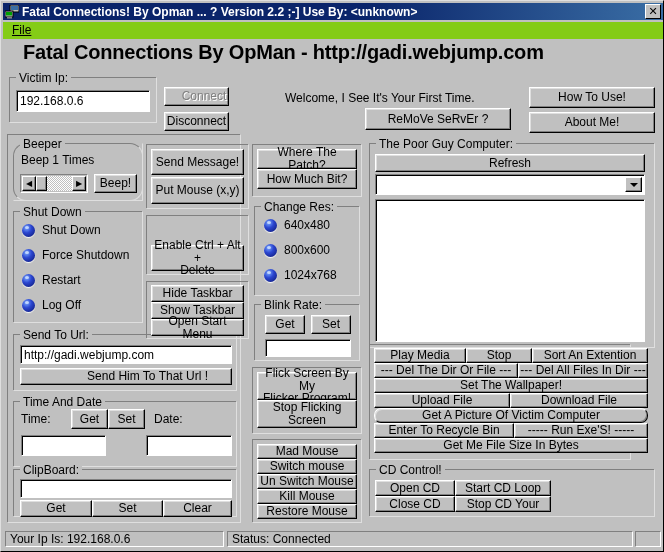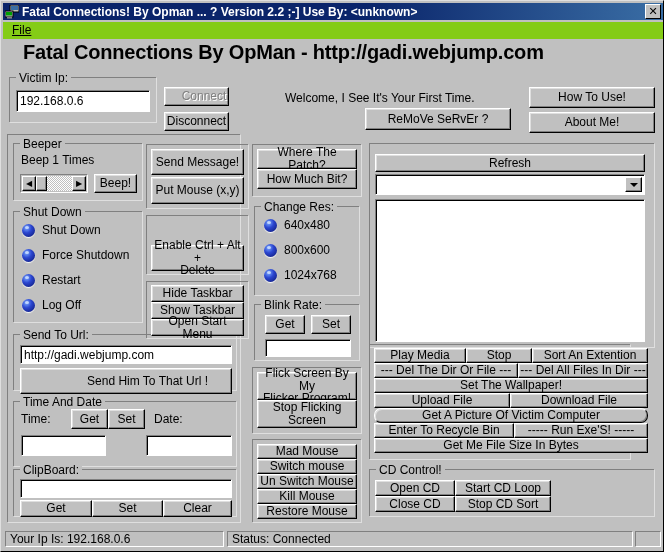--- a/index.html
+++ b/index.html
@@ -201,21 +201,21 @@
 
   <div class="lbl" style="left:284px; top:90px;">Welcome, I See It's Your First Time.</div>
   <div class="btn" style="left:364px; top:107px; width:146px; height:22px;">ReMoVe SeRvEr ?</div>
   <div class="btn" style="left:528px; top:86px; width:126px; height:21px;">How To Use!</div>
   <div class="btn" style="left:528px; top:111px; width:126px; height:21px;">About Me!</div>
 
   <div class="group" style="left:6px; top:133px; width:234px; height:389px;">
       <span class="gi"></span>
     </div>
 
-  <div class="group" style="left:12px; top:142px; width:130px; height:58px;">
+  <div class="group" style="left:12px; top:142px; width:130px; height:58px;border-radius:13px;">
     <span class="gi"></span>
     <span class="grouptitle">Beeper</span>
     <div class="lbl" style="left:7px; top:9px;">Beep 1 Times</div>
     <div class="hscroll" style="left:6px; top:30px; width:68px; height:19px;">
       <div class="arrow" style="left:1px;">◀</div>
       <div class="track"></div>
       <div class="thumb"></div>
       <div class="arrow" style="right:1px;">▶</div>
     </div>
     <div class="btn" style="left:80px; top:30px; width:43px; height:19px;">Beep!</div>
@@ -247,21 +247,21 @@
         <span class="sph"></span>
         <span class="hl"></span>
       </div>
     <div class="radiolabel" style="left:28px; top:86px;">Log Off</div>
   </div>
 
   <div class="group" style="left:12px; top:333px; width:224px; height:57px;">
     <span class="gi"></span>
     <span class="grouptitle">Send To Url:</span>
     <div class="field" style="left:6px; top:10px; width:212px; height:19px;">http://gadi.webjump.com</div>
-    <div class="btn" style="left:6px; top:33px; width:212px; height:26px;padding-left:44px;">Send Him To That Url !</div>
+    <div class="btn" style="left:6px; top:33px; width:212px; height:17px;padding-left:44px;">Send Him To That Url !</div>
   </div>
 
   <div class="group" style="left:12px; top:400px; width:224px; height:66px;">
     <span class="gi"></span>
     <span class="grouptitle">Time And Date</span>
     <div class="lbl" style="left:7px; top:10px;">Time:</div>
     <div class="btn" style="left:57px; top:7px; width:37px; height:20px;">Get</div>
     <div class="btn" style="left:94px; top:7px; width:37px; height:20px;">Set</div>
     <div class="lbl" style="left:140px; top:10px;">Date:</div>
     <div class="field" style="left:7px; top:33px; width:85px; height:21px;"></div>
@@ -342,20 +342,21 @@
     <span class="gi"></span>
     <div class="btn" style="left:4px; top:4px; width:100px; height:15px;">Mad Mouse</div>
     <div class="btn" style="left:4px; top:19px; width:100px; height:15px;">Switch mouse</div>
     <div class="btn" style="left:4px; top:34px; width:100px; height:15px;">Un Switch Mouse</div>
     <div class="btn" style="left:4px; top:49px; width:100px; height:15px;">Kill Mouse</div>
     <div class="btn" style="left:4px; top:64px; width:100px; height:15px;">Restore Mouse</div>
   </div>
 
   <div class="group" style="left:368px; top:142px; width:286px; height:205px;">
     <span class="gi"></span>
+    <span class="grouptitle">The Poor Guy Computer:</span>
     <div class="btn" style="left:5px; top:10px; width:270px; height:18px;">Refresh</div>
     <div class="combo" style="left:5px; top:30px; width:270px; height:21px;">
       <span style="padding-left:3px;"></span>
       <span class="cbtn">
           <span class="tri"></span>
         </span>
     </div>
     <div class="sunken" style="left:5px; top:55px; width:270px; height:143px;"></div>
   </div>
 
@@ -374,21 +375,21 @@
     <div class="btn" style="left:144px; top:78px; width:134px; height:15px;">----- Run Exe'S! -----</div>
     <div class="btn" style="left:4px; top:93px; width:274px; height:15px;">Get Me File Size In Bytes</div>
   </div>
 
   <div class="group" style="left:368px; top:468px; width:286px; height:48px;">
     <span class="gi"></span>
     <span class="grouptitle">CD Control!</span>
     <div class="btn" style="left:5px; top:10px; width:80px; height:16px;">Open CD</div>
     <div class="btn" style="left:85px; top:10px; width:96px; height:16px;">Start CD Loop</div>
     <div class="btn" style="left:5px; top:26px; width:80px; height:16px;">Close CD</div>
-    <div class="btn" style="left:85px; top:26px; width:96px; height:16px;">Stop CD Sort</div>
+    <div class="btn" style="left:85px; top:26px; width:96px; height:16px;">Stop CD Your</div>
   </div>
 
   <div id="statusbar">
     <div class="statuscell" style="left:2px; width:219px;">Your Ip Is:  192.168.0.6</div>
     <div class="statuscell" style="left:224px; width:406px;">Status: Connected</div>
     <div class="statuscell" style="left:632px; width:26px;"></div>
   </div>
 
 </div>
 

